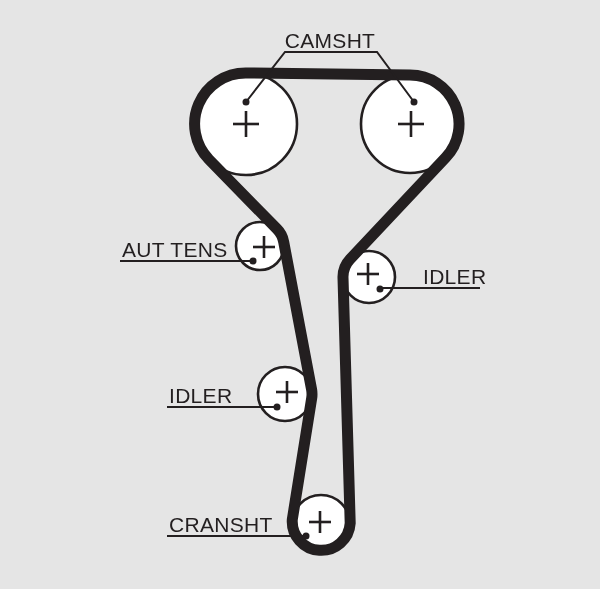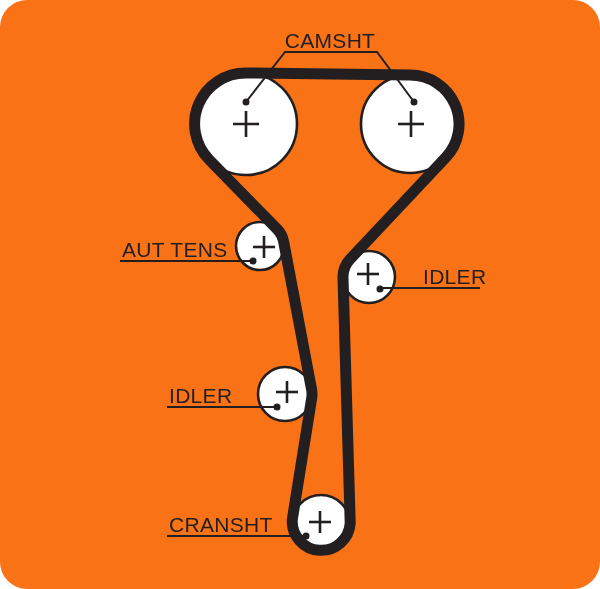--- a/index.html
+++ b/index.html
@@ -4,23 +4,22 @@
 <style>
   html, body {
     margin: 0;
     padding: 0;
     background: #ffffff;
   }
   .canvas {
     position: relative;
     width: 600px;
     height: 589px;
-    background: #f97316;
+    background: #e5e5e5;
     overflow: hidden;
-    border-radius: 27px;
   }
   svg {
     display: block;
   }
   .belt {
     fill: none;
     stroke: #231f20;
     stroke-width: 11;
     stroke-linejoin: round;
   }

